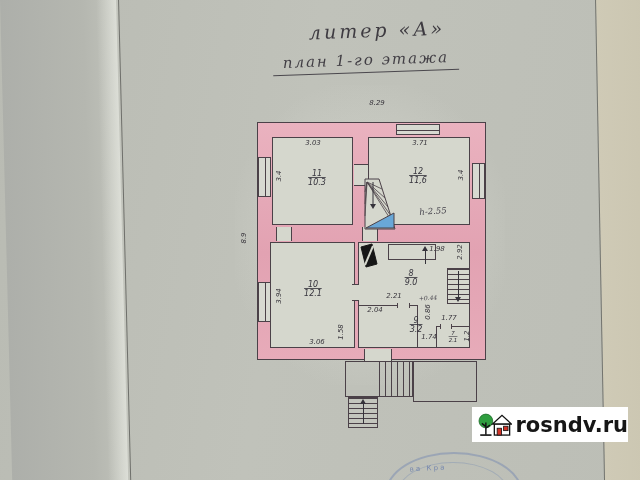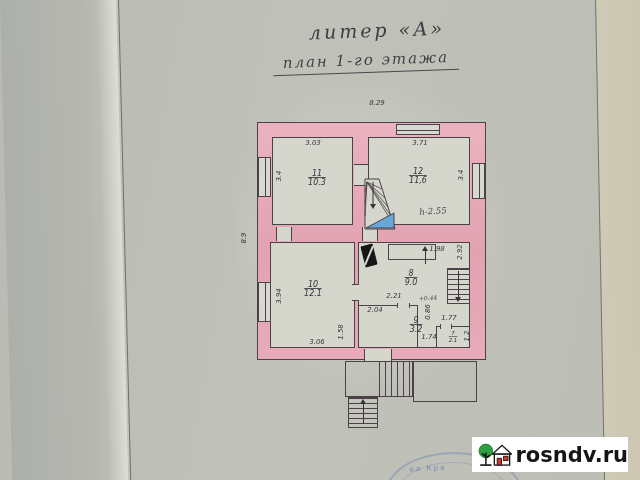--- a/index.html
+++ b/index.html
@@ -49,21 +49,21 @@
   .rlabel .num{display:block;font-size:10px;line-height:1.1;border-bottom:1px solid #33313a;padding:0 4px;}
   .rlabel .area{display:block;font-size:10px;line-height:1.2;}
   .rlabel.small{transform:translate(-50%,-50%) scale(.55);}
   .note{position:absolute;font-family:"DejaVu Serif",serif;font-style:italic;color:#46434c;font-size:10px;white-space:nowrap;}
   
   .stamp-o{position:absolute;left:385px;top:452px;width:134px;height:80px;border:2px solid rgba(80,110,175,.32);border-radius:50%;}
   .stamp-i{position:absolute;left:397px;top:462px;width:110px;height:62px;border:1px solid rgba(80,110,175,.25);border-radius:50%;}
   .stamp-t{position:absolute;left:428px;top:468px;transform:translate(-50%,-50%) rotate(-3deg) scale(.7);
     font-size:10px;letter-spacing:3px;color:rgba(60,90,165,.55);white-space:nowrap;}
   
-  .wm{position:absolute;left:472px;top:437px;width:156px;height:35px;background:#ffffff;
+  .wm{position:absolute;left:472px;top:407px;width:156px;height:35px;background:#ffffff;
     display:flex;align-items:center;gap:3px;padding-left:5px;box-sizing:border-box;}
   .wm-text{font-weight:bold;font-size:21px;color:#161616;letter-spacing:0px;font-family:"DejaVu Sans",sans-serif;}
 </style>
 </head>
 <body>
 
 <div id="photo">
 
   <div class="left-margin"></div>
   <div class="fold-light"></div>

